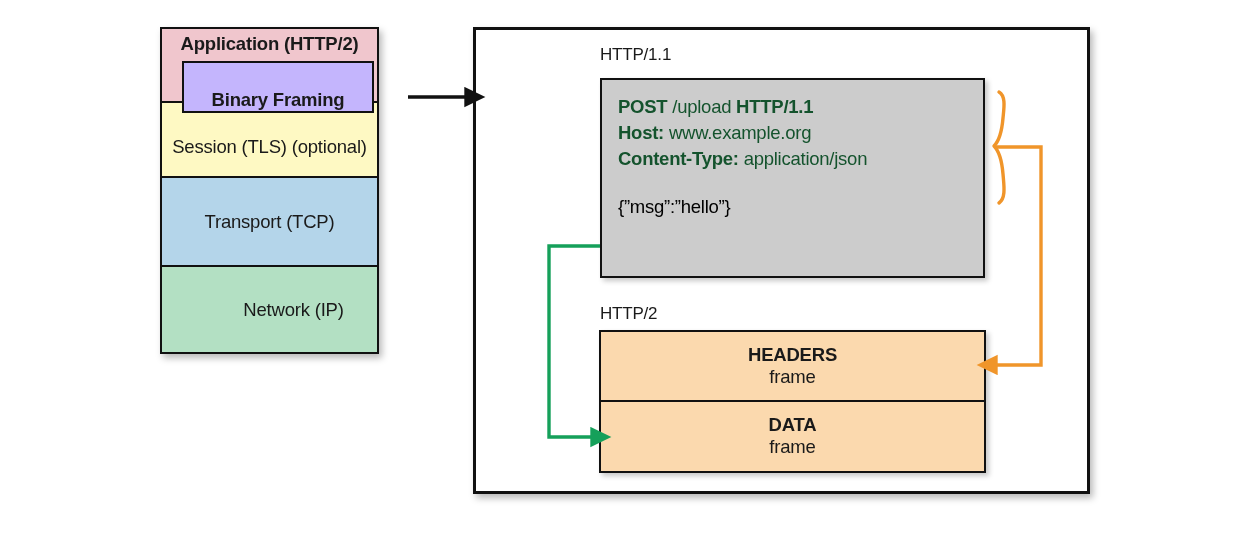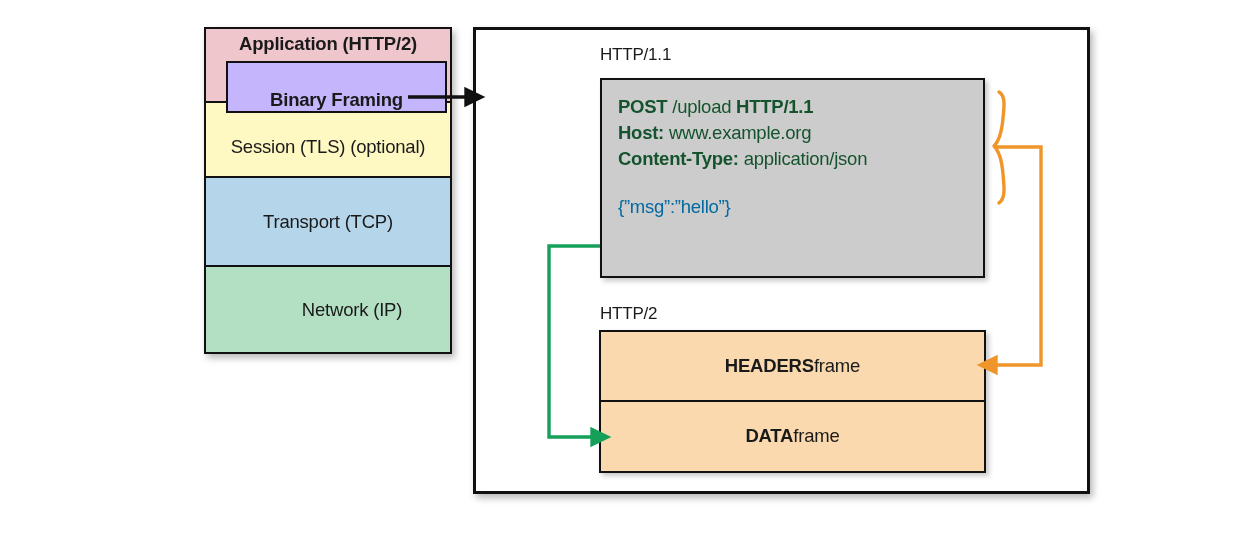--- a/index.html
+++ b/index.html
@@ -21,23 +21,22 @@
     left: 0; top: 0;
     width: 1240px;
     height: 537px;
   }
 
   
   .stack {
     position: absolute;
     left: 160px;
     top: 27px;
-    width: 248px;
+    width: 219px;
     box-shadow: 3px 4px 7px rgba(0,0,0,0.28);
-    margin-left: 44px;
   }
   .layer {
     position: relative;
     box-sizing: border-box;
     border: 2.5px solid #111111;
     border-bottom-width: 0;
     display: flex;
     align-items: center;
     justify-content: center;
     text-align: center;
@@ -140,21 +139,21 @@
     white-space: nowrap;
     color: #14532d;
   }
   .msg-line b { font-weight: bold; }
   .msg-body {
     font-size: 18.5px;
     line-height: 26px;
     letter-spacing: -0.25px;
     margin-top: 22px;
     white-space: nowrap;
-    color: #0369a1;
+    color: #000000;
   }
 
   
   .frames-box {
     position: absolute;
     left: 599px;
     top: 330px;
     width: 387px;
     height: 143px;
     box-sizing: border-box;
@@ -163,20 +162,21 @@
     box-shadow: 3px 3px 5px rgba(0,0,0,0.22);
   }
   .frame {
     box-sizing: border-box;
     height: 50%;
     display: flex;
     align-items: center;
     justify-content: center;
     font-size: 18.5px;
     letter-spacing: -0.2px;
+    flex-direction: column;
   }
   .frame-headers { border-bottom: 2.5px solid #111111; }
   .frame b { font-weight: bold; }
 
   
   #connectors {
     position: absolute;
     left: 0; top: 0;
     width: 1240px;
     height: 537px;

